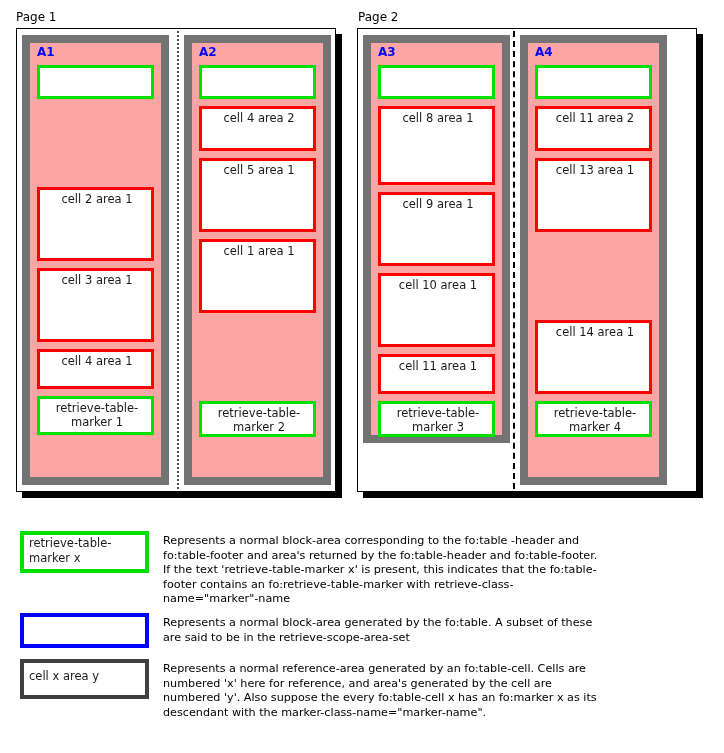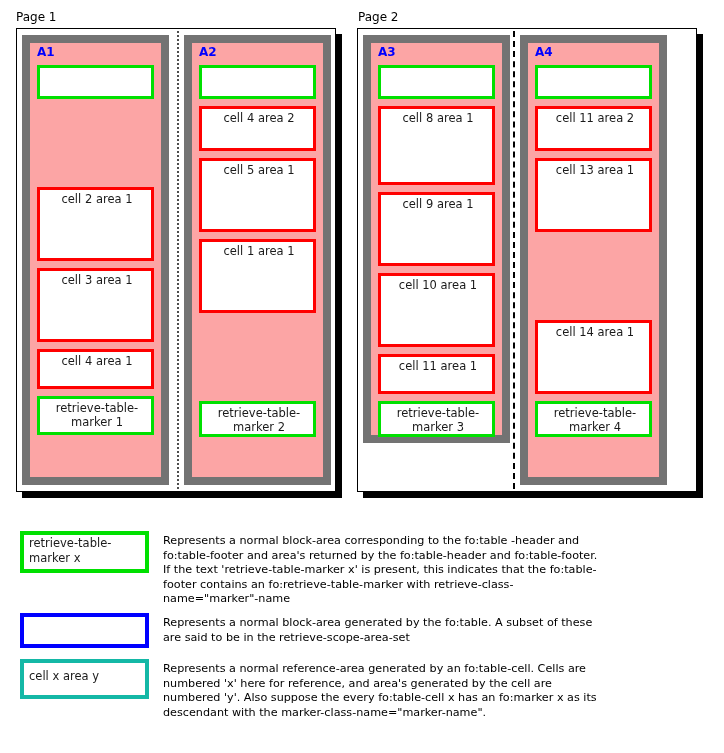--- a/index.html
+++ b/index.html
@@ -97,21 +97,21 @@
     left: 0;
     right: 0;
   }
   .legend-swatch {
     position: absolute;
     box-sizing: border-box;
     background: #ffffff;
   }
   .legend-swatch.green { border: 4px solid #00e000; }
   .legend-swatch.blue  { border: 4px solid #0000ff; }
-  .legend-swatch.red   { border: 4px solid #14b8a6; padding-left: 8px; }
+  .legend-swatch.red   { border: 4px solid #404040; padding-left: 8px; }
   .legend-swatch-text {
     position: absolute;
     left: 5px;
     right: 2px;
     top: 1px;
     font-size: 11.5px;
     line-height: 15px;
     color: #1a1a1a;
     white-space: pre-line;
   }

